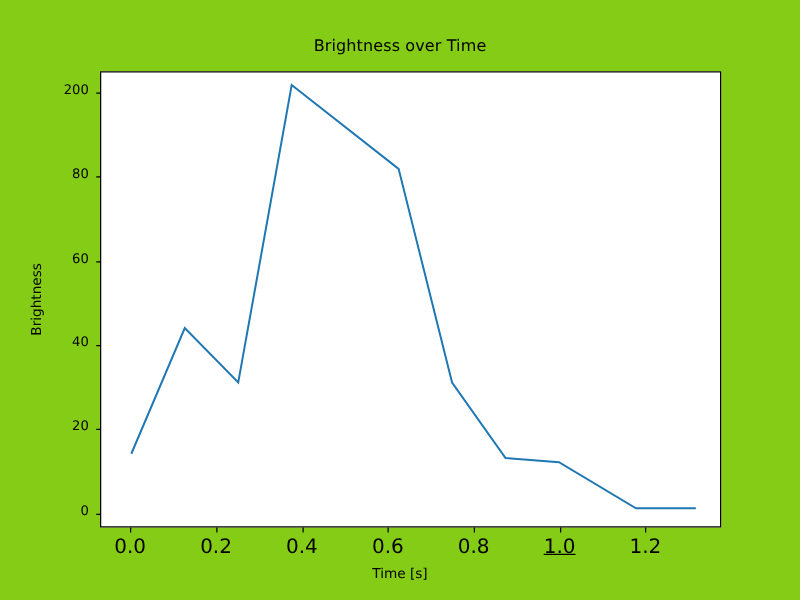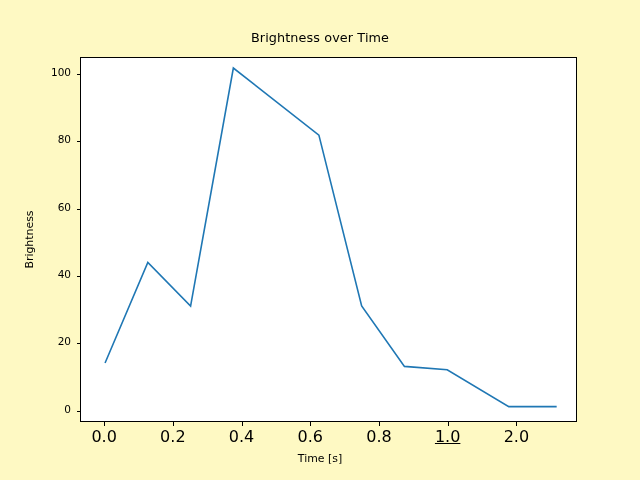--- a/index.html
+++ b/index.html
@@ -4,21 +4,21 @@
 <style>
   html, body {
     margin: 0;
     padding: 0;
     background: #ffffff;
   }
   #figure {
     position: relative;
     width: 640px;
     height: 480px;
-    background: #fef9c3;
+    background: #84cc16;
     font-family: "DejaVu Sans", sans-serif;
     overflow: hidden;
   }
   
   #chart-title {
     position: absolute;
     left: 0;
     top: 30px;
     width: 640px;
     text-align: center;
@@ -128,21 +128,21 @@
       <div class="ticklabel-x" style="left: 172.85px;">0.2</div>
       <div class="tick-x" style="left: 241.56px;"></div>
       <div class="ticklabel-x" style="left: 241.56px;">0.4</div>
       <div class="tick-x" style="left: 310.26px;"></div>
       <div class="ticklabel-x" style="left: 310.26px;">0.6</div>
       <div class="tick-x" style="left: 378.96px;"></div>
       <div class="ticklabel-x" style="left: 378.96px;">0.8</div>
       <div class="tick-x" style="left: 447.67px;"></div>
       <div class="ticklabel-x" style="left: 447.67px; text-decoration: underline;">1.0</div>
       <div class="tick-x" style="left: 516.37px;"></div>
-      <div class="ticklabel-x" style="left: 516.37px;">2.0</div>
+      <div class="ticklabel-x" style="left: 516.37px;">1.2</div>
     </div>
   <div id="yticks-layer">
       <div class="tick-y" style="top: 410.88px;"></div>
       <div class="ticklabel-y" style="top: 410.88px;">
         <span>0</span>
       </div>
       <div class="tick-y" style="top: 343.47px;"></div>
       <div class="ticklabel-y" style="top: 343.47px;">
         <span>20</span>
       </div>
@@ -153,20 +153,20 @@
       <div class="tick-y" style="top: 208.66px;"></div>
       <div class="ticklabel-y" style="top: 208.66px;">
         <span>60</span>
       </div>
       <div class="tick-y" style="top: 141.26px;"></div>
       <div class="ticklabel-y" style="top: 141.26px;">
         <span>80</span>
       </div>
       <div class="tick-y" style="top: 73.85px;"></div>
       <div class="ticklabel-y" style="top: 73.85px;">
-        <span>100</span>
+        <span>200</span>
       </div>
     </div>
 
   <div id="xlabel">Time [s]</div>
   <div id="ylabel">Brightness</div>
 
 </div>
 
 </body></html>

